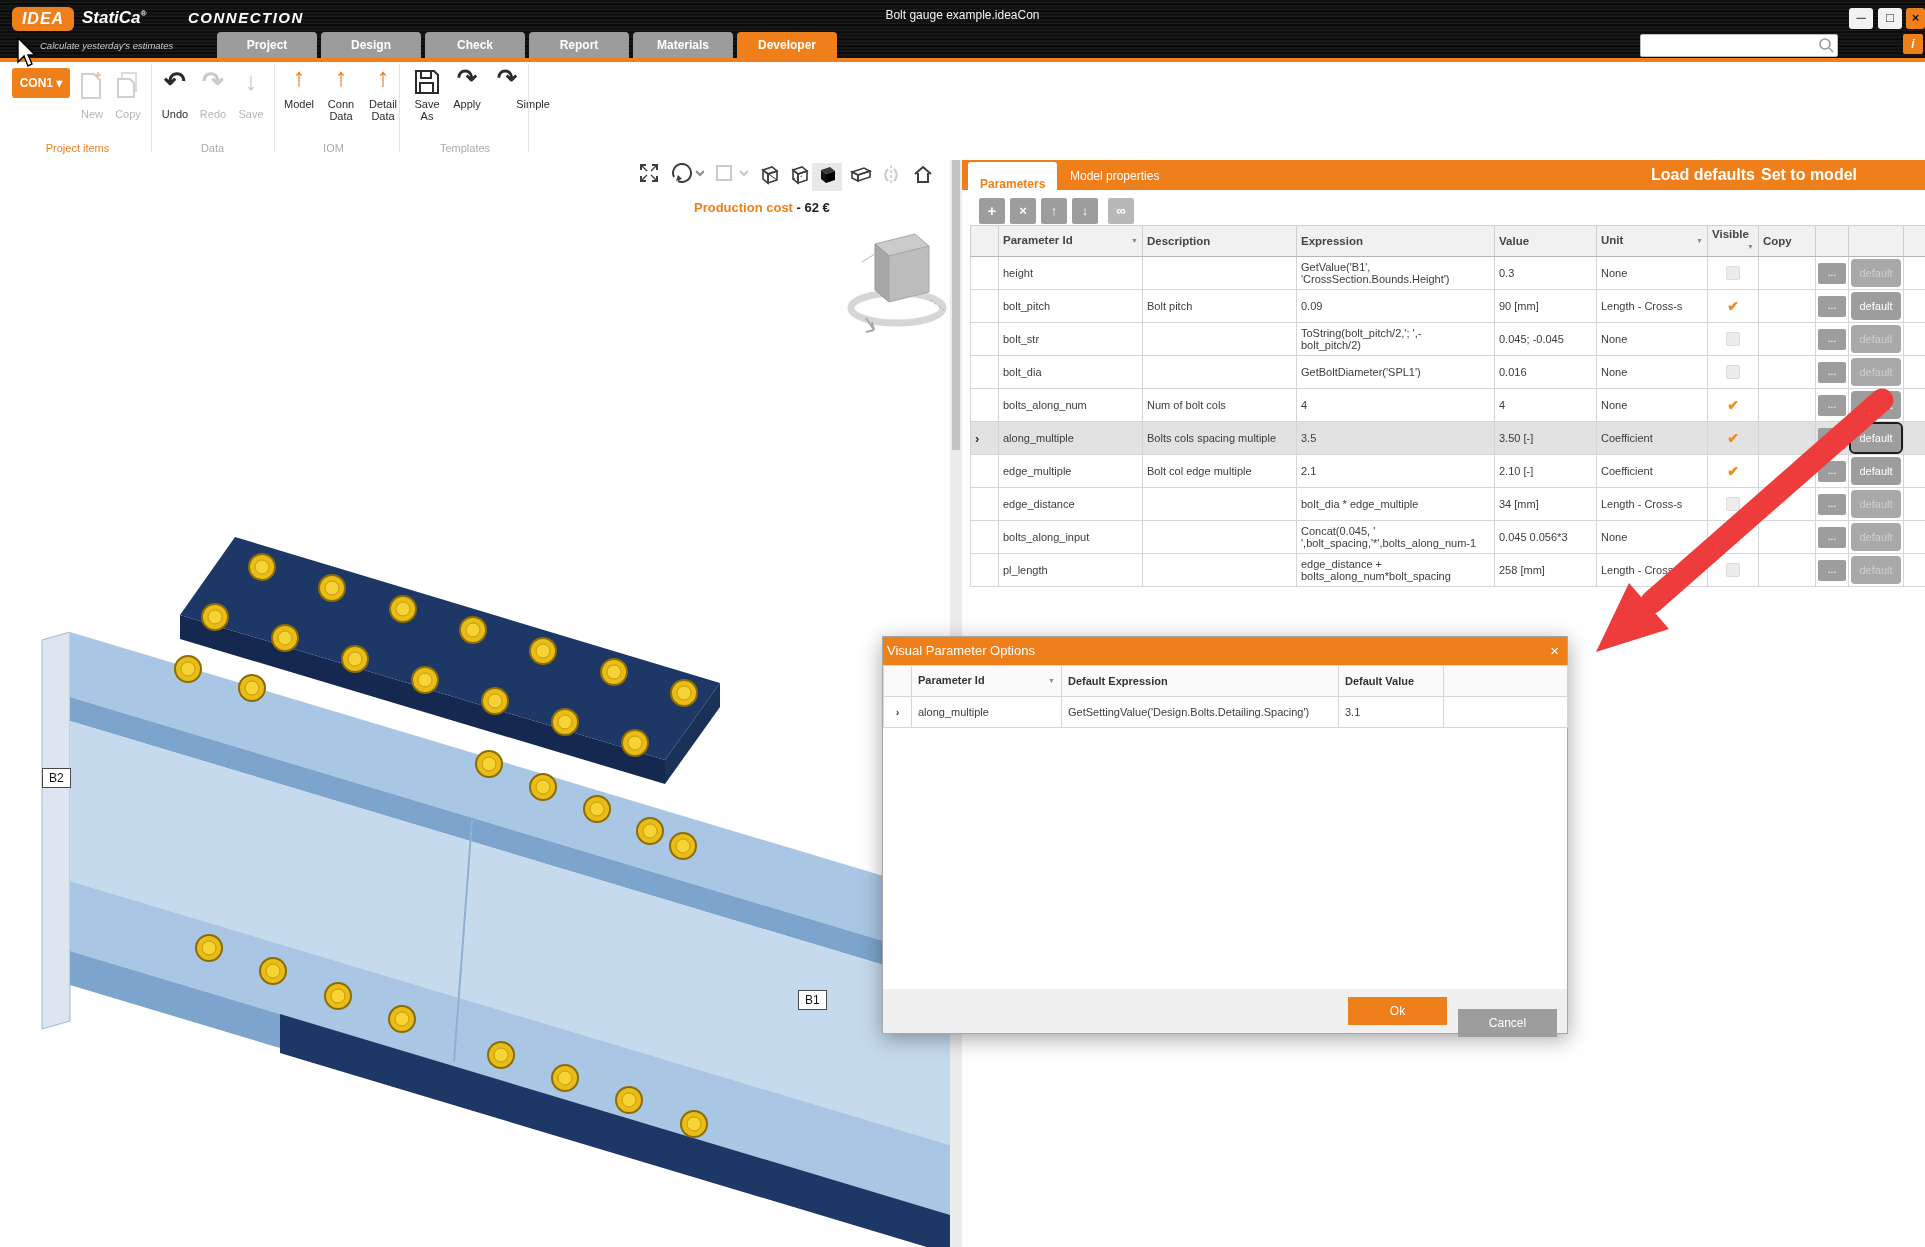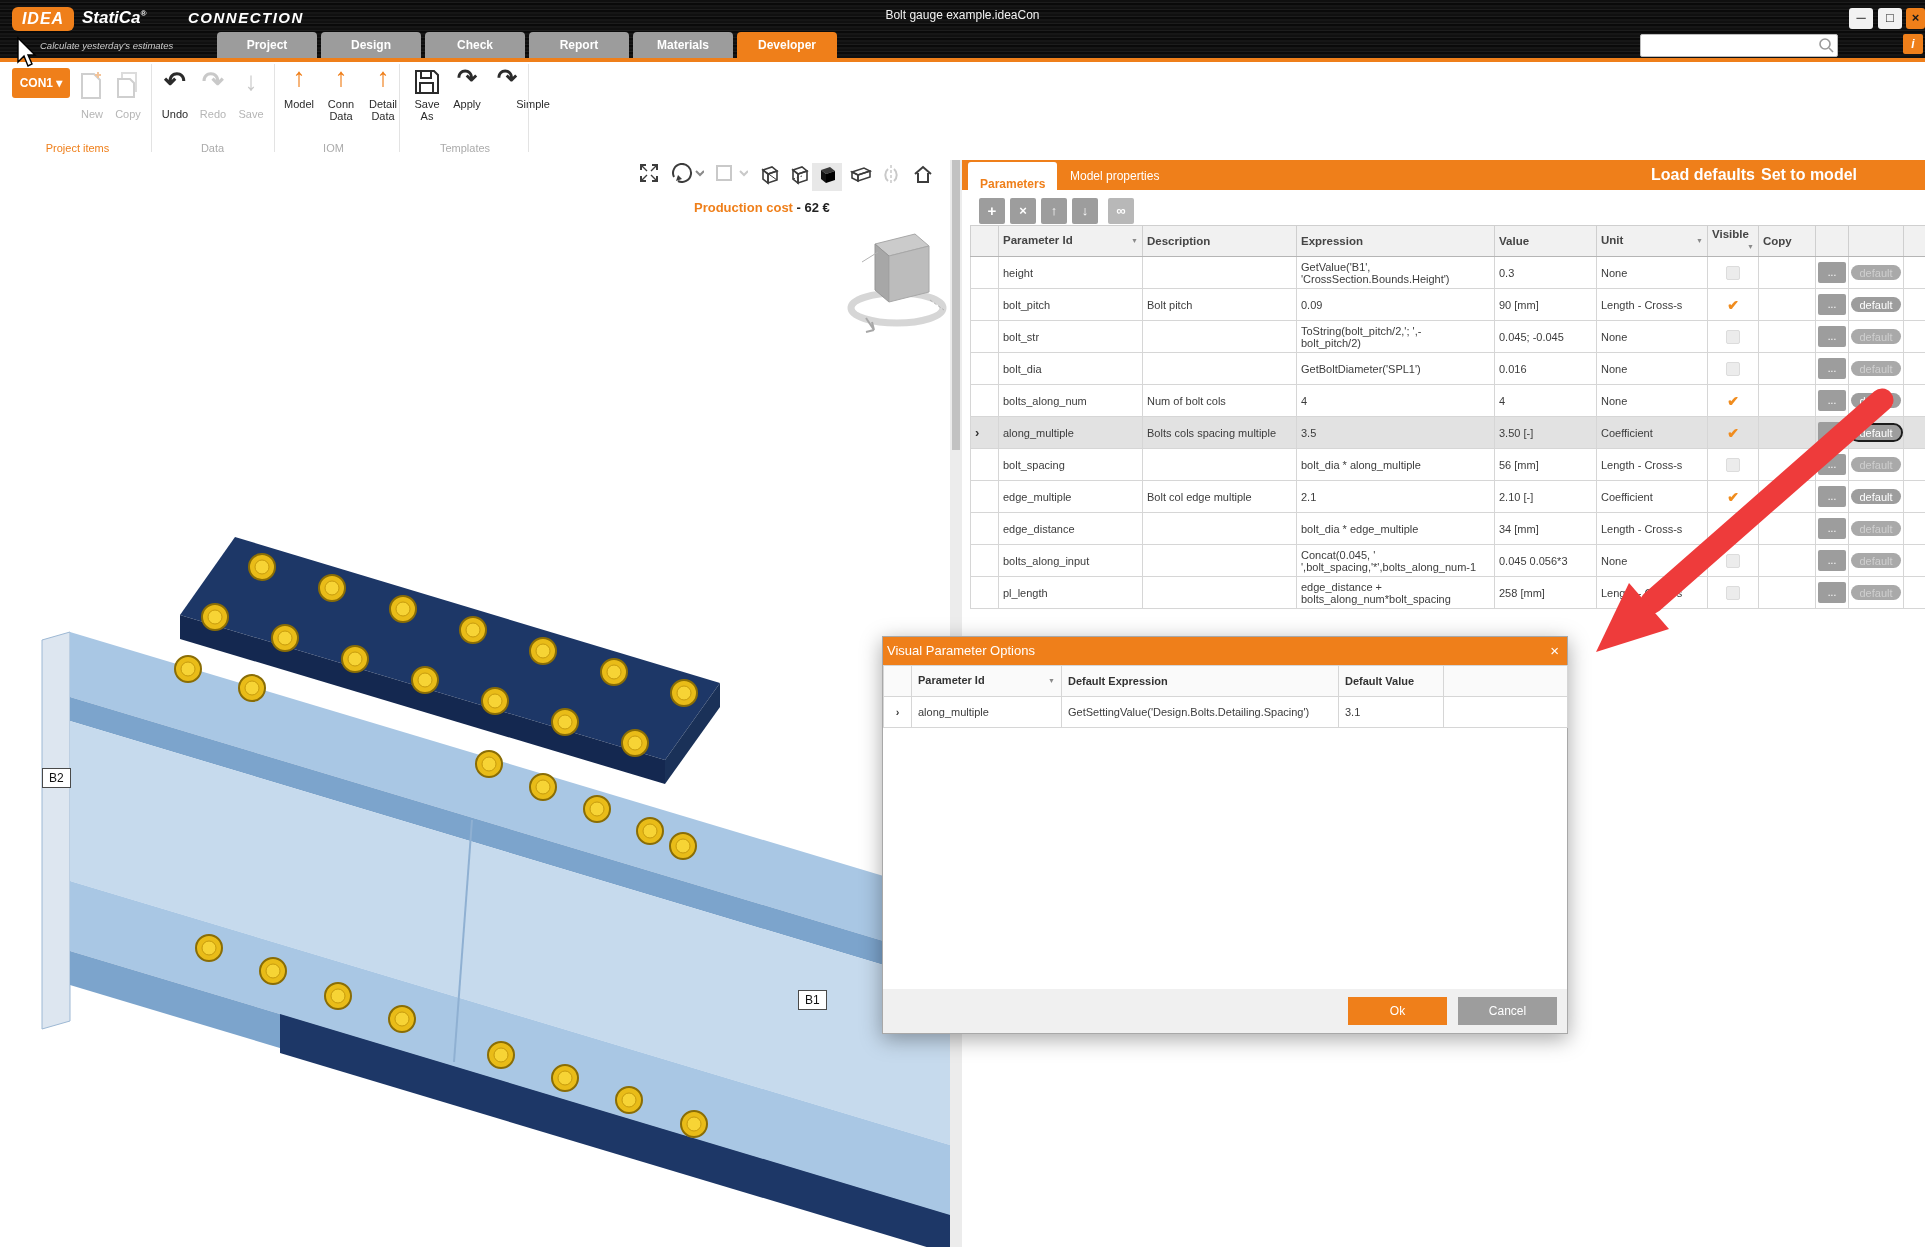--- a/index.html
+++ b/index.html
@@ -71,39 +71,39 @@
   .ptable tr.sel td{background:#e2e2e2;}
   .funnel{float:right;color:#8a8a8a;font-size:7px;line-height:14px;}
   .chev{display:none;font-weight:bold;font-size:13px;color:#333;}
   tr.sel .chev{display:inline;}
   .vis-cell{text-align:center;}
   .mark{display:none;color:#f08c1e;font-size:14px;font-weight:bold;}
   .box{display:inline-block;width:12px;height:12px;background:#ececec;border:1px solid #dcdcdc;border-radius:2px;vertical-align:middle;}
   tr.checked .mark{display:inline;}
   .morebtn{display:block;width:100%;height:21px;background:#9d9d9d;border:none;border-radius:2px;color:#fff;
     font-size:10px;line-height:10px;}
-  .defbtn{display:block;width:100%;height:15px;background:#9d9d9d;border:none;border-radius:10px;color:#fff;font-size:11px;}
+  .defbtn{display:block;width:100%;height:28px;background:#9d9d9d;border:none;border-radius:4px;color:#fff;font-size:11px;}
   tr:not(.checked) .defbtn{background:#a9a9a9;color:#cfcfcf;}
   tr.sel .defbtn{outline:2px solid #1c1c1c;}
   td.btncell{padding:2px;}
   
   .dialog{position:absolute;left:882px;top:636px;width:684px;height:396px;background:#fff;border:1px solid #a8a8a8;
     box-shadow:0 5px 20px rgba(0,0,0,.35);z-index:20;}
   .dlg-title{position:absolute;left:0;top:0;width:684px;height:28px;background:#ef7f1a;color:#fff;font-size:13px;
     line-height:28px;padding-left:0;}
   .dlg-title span{margin-left:4px;}
   .dlg-close{position:absolute;right:8px;top:0;color:#fff;font-size:15px;line-height:28px;}
   table.dtable{position:absolute;left:0;top:28px;border-collapse:collapse;table-layout:fixed;width:684px;
     font-size:11px;color:#3c3c3c;}
   .dtable th{background:#fafafa;border:1px solid #d6d6d6;font-weight:bold;color:#333;text-align:left;padding:2px 6px;height:26px;}
   .dtable td{border:1px solid #d6d6d6;padding:2px 6px;height:26px;white-space:nowrap;overflow:hidden;}
   .dlg-footer{position:absolute;left:0;bottom:0;width:684px;height:44px;background:#f0f0f0;}
   .dlg-btn{position:absolute;top:8px;width:99px;height:28px;border:none;color:#fff;font-size:12px;}
   .dlg-ok{left:465px;background:#ef7f1a;}
-  .dlg-cancel{left:575px;background:#9d9d9d;}
+  .dlg-cancel{left:575px;background:#9d9d9d;margin-top:12px;}
   .overlay{position:absolute;left:0;top:0;width:1925px;height:1247px;pointer-events:none;z-index:50;}
 </style>
 </head>
 <body>
 
 <div class="titlebar">
   <div class="logo-box">IDEA</div>
   <div class="logo-statica"><span>StatiCa</span><span class="logo-reg">®</span></div>
   <div class="app-name">CONNECTION</div>
   <div class="tagline">Calculate yesterday's estimates</div>
@@ -473,37 +473,20 @@
           <td class="vis-cell"><span class="mark">✔</span></td>
           <td></td>
           <td class="btncell">
             <button class="morebtn">...</button>
           </td>
           <td class="btncell">
             <button class="defbtn">default</button>
           </td>
           <td></td>
         </tr>
-    <tr>
-          <td></td>
-          <td>bolt_spacing</td>
-          <td></td>
-          <td class="pre">bolt_dia * along_multiple</td>
-          <td>56 [mm]</td>
-          <td>Length - Cross-s</td>
-          <td class="vis-cell"><span class="box"></span></td>
-          <td></td>
-          <td class="btncell">
-            <button class="morebtn">...</button>
-          </td>
-          <td class="btncell">
-            <button class="defbtn">default</button>
-          </td>
-          <td></td>
-        </tr>
     <tr class="checked">
           <td></td>
           <td>edge_multiple</td>
           <td>Bolt col edge multiple</td>
           <td class="pre">2.1</td>
           <td>2.10 [-]</td>
           <td>Coefficient</td>
           <td class="vis-cell"><span class="mark">✔</span></td>
           <td></td>
           <td class="btncell">

